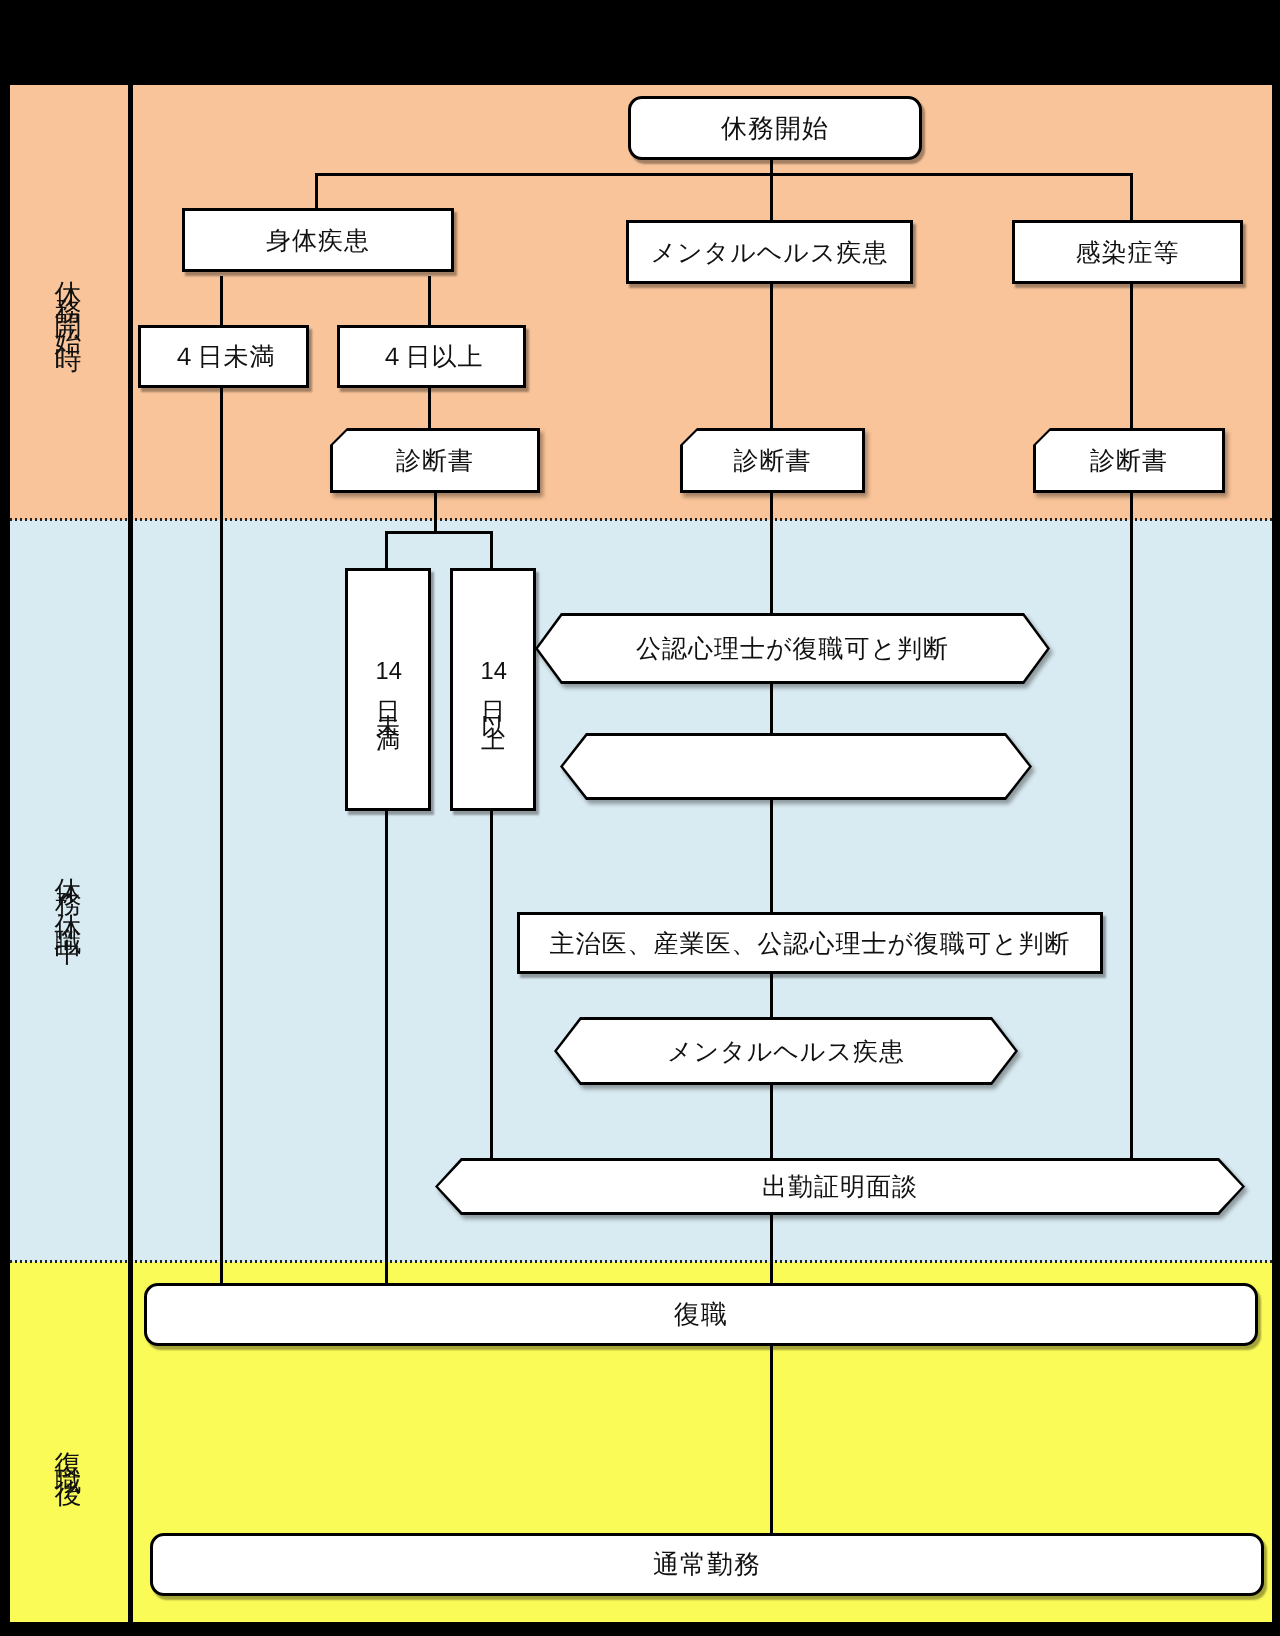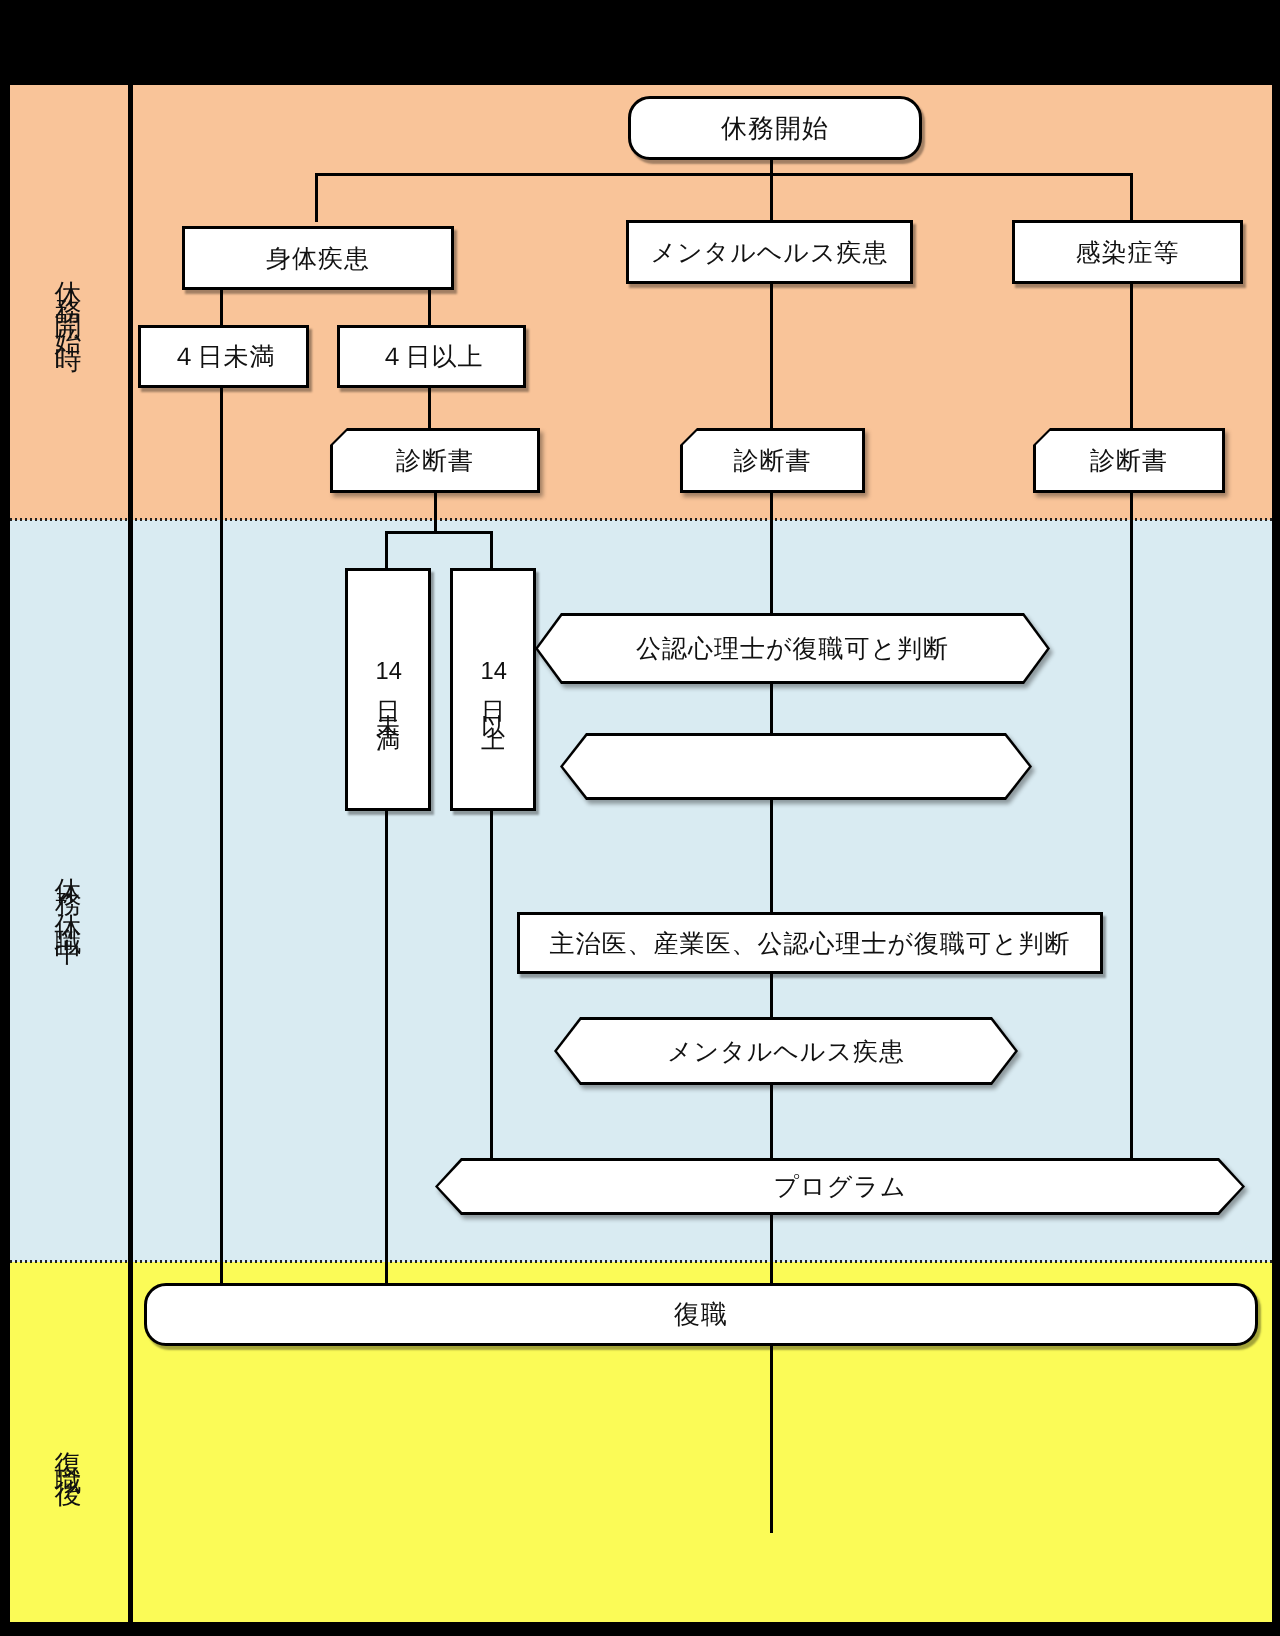--- a/index.html
+++ b/index.html
@@ -6,21 +6,21 @@
   #page{position:relative;width:1280px;height:1636px;background:#000;overflow:hidden;
         font-family:"Liberation Sans",sans-serif;color:#111;}
   .band{position:absolute;left:10px;width:1262px;z-index:0;}
   .divider{position:absolute;left:128px;top:85px;width:5px;height:1537px;background:#000;z-index:2;}
   .dotline{position:absolute;left:10px;width:1262px;height:3px;z-index:1;
            background:repeating-linear-gradient(90deg,#222 0 2px,transparent 2px 5px);}
   .vline{position:absolute;width:3px;background:#000;z-index:2;}
   .hline{position:absolute;height:3px;background:#000;z-index:2;}
   .node{position:absolute;z-index:3;display:flex;align-items:center;justify-content:center;}
   .box{background:#fff;border:3px solid #000;box-shadow:3px 4px 2px rgba(0,0,0,.35);}
-  .rbox{background:#fff;border:3px solid #000;border-radius:22px;box-shadow:3px 4px 2px rgba(0,0,0,.35);}
+  .rbox{background:#fff;border:3px solid #000;border-radius:14px;box-shadow:3px 4px 2px rgba(0,0,0,.35);}
   .lbl{font-size:25px;letter-spacing:1px;white-space:nowrap;z-index:2;position:relative;}
   .big .lbl{font-size:26px;}
   .shapewrap{filter:drop-shadow(3px 4px 2px rgba(0,0,0,.35));}
   .hex-b{position:absolute;inset:0;background:#000;
          clip-path:polygon(26px 0,calc(100% - 26px) 0,100% 50%,calc(100% - 26px) 100%,26px 100%,0 50%);}
   .hex-f{position:absolute;inset:3px;background:#fff;
          clip-path:polygon(24px 0,calc(100% - 24px) 0,100% 50%,calc(100% - 24px) 100%,24px 100%,0 50%);}
   .card-b{position:absolute;inset:0;background:#000;
          clip-path:polygon(17px 0,100% 0,100% 100%,0 100%,0 17px);}
   .card-f{position:absolute;inset:3px;background:#fff;
@@ -66,21 +66,21 @@
   <div class="hline" style="left:385px;top:531px;width:108px"></div>
   <div class="vline" style="left:385px;top:531px;height:39px"></div>
   <div class="vline" style="left:490px;top:531px;height:39px"></div>
   <div class="vline" style="left:385px;top:803px;height:482px"></div>
   <div class="vline" style="left:490px;top:803px;height:357px"></div>
 
   <div class="node rbox big" style="left:628px;top:96px;width:288px;height:58px">
     <span class="lbl">休務開始</span>
   </div>
 
-  <div class="node box" style="left:182px;top:226px;width:266px;height:58px">
+  <div class="node box" style="left:182px;top:208px;width:266px;height:58px">
     <span class="lbl">身体疾患</span>
   </div>
   <div class="node box" style="left:626px;top:220px;width:281px;height:58px">
     <span class="lbl">メンタルヘルス疾患</span>
   </div>
   <div class="node box" style="left:1012px;top:220px;width:225px;height:58px">
     <span class="lbl">感染症等</span>
   </div>
 
   <div class="node box" style="left:138px;top:325px;width:165px;height:57px">
@@ -130,22 +130,25 @@
 
   <div class="node shapewrap" style="left:554px;top:1017px;width:464px;height:68px">
     <div class="hex-b"></div>
     <div class="hex-f"></div>
     <span class="lbl">メンタルヘルス疾患</span>
   </div>
 
   <div class="node shapewrap" style="left:435px;top:1158px;width:810px;height:57px">
     <div class="hex-b"></div>
     <div class="hex-f"></div>
-    <span class="lbl">プログラム</span>
+    <span class="lbl">出勤証明面談</span>
   </div>
 
   <div class="node rbox big" style="left:144px;top:1283px;width:1108px;height:57px">
     <span class="lbl">復職</span>
   </div>
 
 
+  <div class="node rbox big" style="left:150px;top:1533px;width:1108px;height:57px">
+    <span class="lbl">通常勤務</span>
+  </div>
 
 </div>
 
 </body></html>

